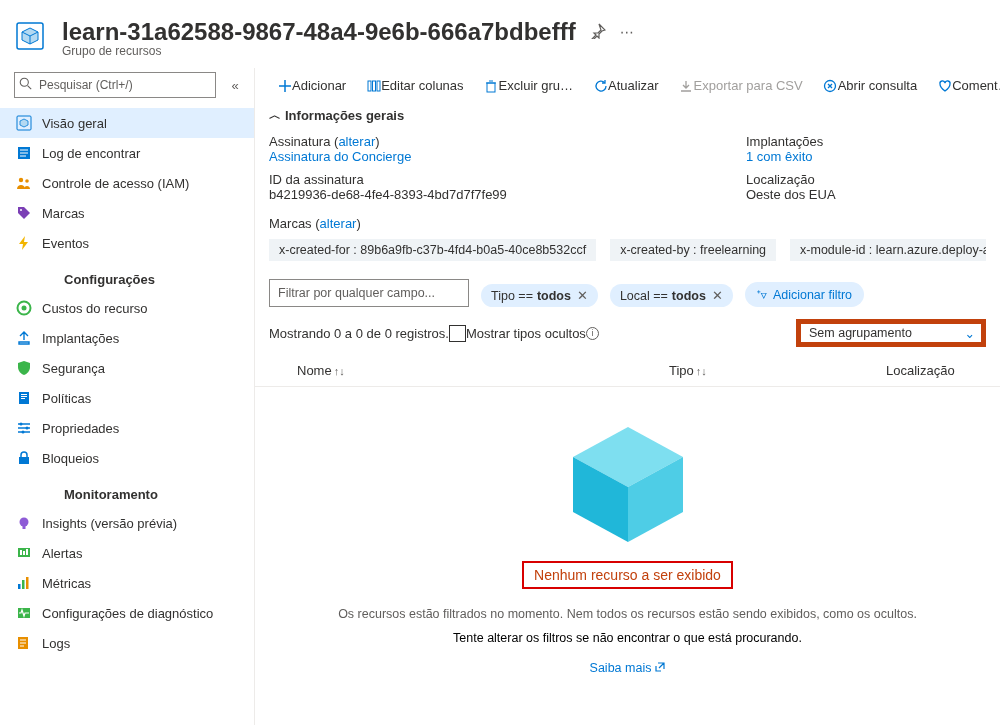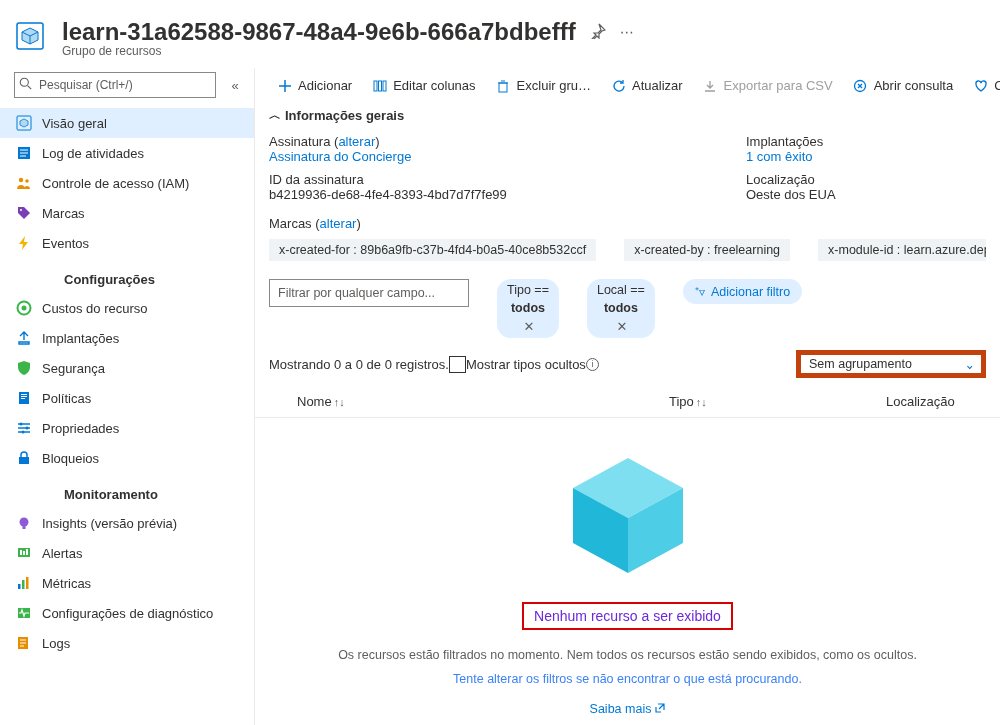--- a/index.html
+++ b/index.html
@@ -28,63 +28,63 @@
   .nav-scroll::-webkit-scrollbar { width: 8px; }
   .nav-scroll::-webkit-scrollbar-thumb { background: #c8c6c4; }
   .nav-item { display: flex; align-items: center; gap: 10px; padding: 7px 12px 7px 16px; font-size: 13px; color: #323130; cursor: pointer; }
   .nav-item.active { background: #e0efff; }
   .nav-icon { width: 16px; height: 16px; display: flex; align-items: center; justify-content: center; }
   .nav-section { padding: 14px 16px 6px 16px; font-weight: 600; font-size: 13px; color: #323130; margin-left: 48px; }
 
   
   .main { flex: 1; overflow: hidden; display: flex; flex-direction: column; }
   .toolbar { display: flex; align-items: center; padding: 6px 14px; gap: 4px; overflow: hidden; white-space: nowrap; }
-  .tool-btn { display: inline-flex; align-items: center; gap: 6px; padding: 4px 8px; font-size: 13px; color: #323130; cursor: pointer; justify-content: space-between; }
+  .tool-btn { display: inline-flex; align-items: center; padding: 4px 8px; font-size: 13px; color: #323130; cursor: pointer; justify-content: space-between; }
   .tool-btn.disabled { color: #a19f9d; }
   .tool-btn .ic { color: #0078d4; width: 15px; height: 15px; display: flex; align-items: center; justify-content: center; }
   .tool-btn.disabled .ic { color: #a19f9d; }
 
   .essentials { padding: 4px 14px 10px 14px; }
   .ess-header { display: inline-flex; align-items: center; gap: 4px; font-weight: 600; font-size: 13px; color: #323130; cursor: pointer; }
   .ess-grid { display: flex; gap: 40px; margin-top: 10px; }
   .ess-col { flex: 1; min-width: 0; }
   .ess-row { margin-bottom: 8px; }
   .ess-label { font-size: 13px; color: #323130; }
   .ess-value { font-size: 13px; color: #323130; }
   .link { color: #0078d4; cursor: pointer; }
   .tags-row { margin-top: 6px; }
-  .tags-list { display: flex; gap: 28px; margin-top: 8px; flex-wrap: nowrap; overflow: hidden; }
+  .tags-list { display: flex; gap: 14px; margin-top: 8px; flex-wrap: nowrap; overflow: hidden; }
   .tag-pill { background: #eff3f6; padding: 4px 10px; font-size: 12.5px; color: #323130; white-space: nowrap; }
 
-  .filters { display: flex; align-items: flex-start; gap: 28px; padding: 8px 14px; }
+  .filters { display: flex; align-items: flex-end; gap: 12px; padding: 8px 14px; }
   .filter-input { height: 28px; width: 200px; border: 1px solid #8a8886; padding: 0 8px; font-size: 12.5px; }
   .filter-input::placeholder { color: #605e5c; }
-  .filter-pill { display: inline-flex; align-items: center; gap: 4px; background: #e0efff; border-radius: 14px; padding: 4px 10px; font-size: 12.5px; color: #323130; cursor: pointer; flex-direction: column; }
+  .filter-pill { display: inline-flex; align-items: center; gap: 4px; background: #e0efff; border-radius: 14px; padding: 4px 10px; font-size: 12.5px; color: #323130; cursor: pointer; }
   .filter-pill .x { color: #605e5c; font-size: 13px; padding-left: 2px;}
   .add-filter-pill { display: inline-flex; align-items: center; gap: 6px; background: #e0efff; border-radius: 14px; padding: 4px 12px; font-size: 12.5px; color: #0078d4; cursor: pointer; }
 
   .results-row { display: flex; align-items: center; padding: 4px 14px 10px 14px; }
   .small-txt { font-size: 13px; color: #323130; }
   .checkbox { width: 17px; height: 17px; border: 1px solid #323130; display: inline-block; vertical-align: middle; }
   .info-ic { width: 13px; height: 13px; border: 1px solid #605e5c; border-radius: 50%; display: inline-flex; align-items: center; justify-content: center; font-size: 9px; color: #605e5c; }
   .spacer { flex: 1; }
   .select-box { height: 28px; width: 190px; border: 5px solid #c2410c; padding: 0 24px 0 8px; font-size: 12.5px; position: relative; display: flex; align-items: center; }
   .select-box .chev { position: absolute; right: 6px; color: #0078d4; }
 
   .grid-head { display: flex; align-items: center; padding: 6px 14px 8px 14px; border-bottom: 1px solid #edebe9; font-size: 13px; }
   .col-name { flex: 0 0 400px; padding-left: 28px; }
   .col-type { flex: 1; }
   .col-loc { flex: 0 0 100px; text-align: left; }
   .sort-ic { font-size: 11px; color: #605e5c; padding-left: 2px; }
 
   .empty-state { display: flex; flex-direction: column; align-items: center; padding-top: 30px; }
   .cube-svg { width: 140px; height: 130px; }
-  .empty-title { margin-top: 24px; font-size: 14px; color: #6d28d9; border: 2px solid #d80000; padding: 4px 10px; }
+  .empty-title { margin-top: 14px; font-size: 14px; color: #c2410c; border: 2px solid #d80000; padding: 4px 10px; }
   .empty-line { margin-top: 18px; font-size: 12.5px; color: #605e5c; text-align: center; }
-  .empty-line2 { margin-top: 10px; font-size: 12.5px; color: #3b82f6; }
+  .empty-line2 { margin-top: 10px; font-size: 12.5px; color: #000000; }
   .learn-more { margin-top: 16px; color: #0078d4; font-size: 12.5px; display: inline-flex; align-items: center; gap: 4px; }
 
   b.fb { font-weight: 600; }
 </style>
 </head>
 <body>
 
 <div class="header">
   <div class="header-icon">
     <svg viewBox="0 0 32 32">
@@ -135,21 +135,21 @@
       </div>
       <div class="nav-item">
         <span class="nav-icon">
             <svg width="16" height="16" viewBox="0 0 16 16">
               <rect x="2" y="2" width="12" height="12" fill="#0078d4"></rect>
               <line x1="4" y1="5" x2="12" y2="5" stroke="#fff"></line>
               <line x1="4" y1="8" x2="12" y2="8" stroke="#fff"></line>
               <line x1="4" y1="11" x2="10" y2="11" stroke="#fff"></line>
             </svg>
           </span>
-        <span>Log de atividades</span>
+        <span>Log de encontrar</span>
       </div>
       <div class="nav-item">
         <span class="nav-icon">
             <svg width="16" height="16" viewBox="0 0 16 16">
               <circle cx="5" cy="5" r="2.2" fill="#e88f00"></circle>
               <circle cx="11" cy="6" r="1.8" fill="#e88f00"></circle>
               <path d="M1 14c0-2.5 2-4 4-4s4 1.5 4 4" fill="#e88f00"></path>
               <path d="M8 14c0-2 1.5-3 3-3s3 1 3 3" fill="#e88f00"></path>
             </svg>
           </span>

